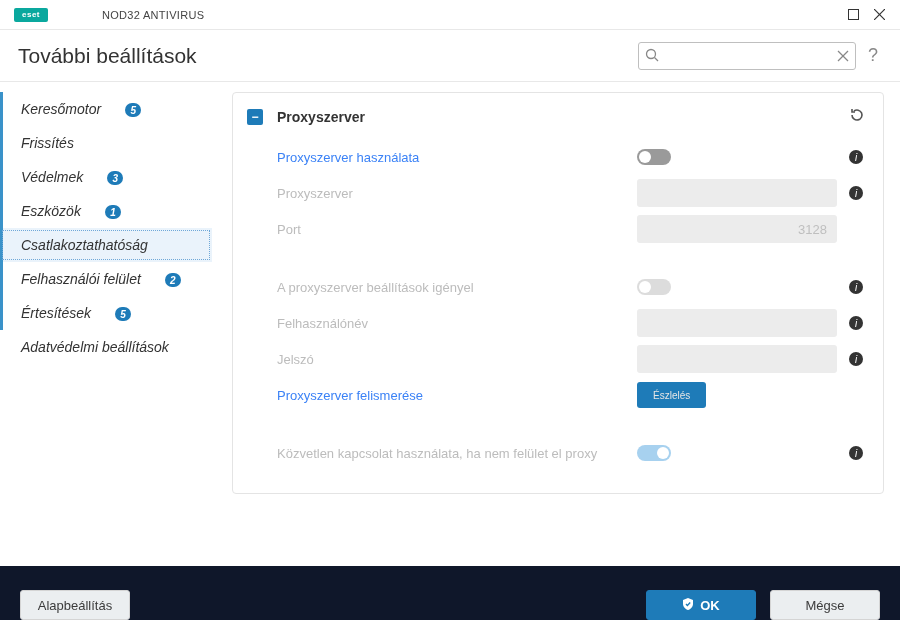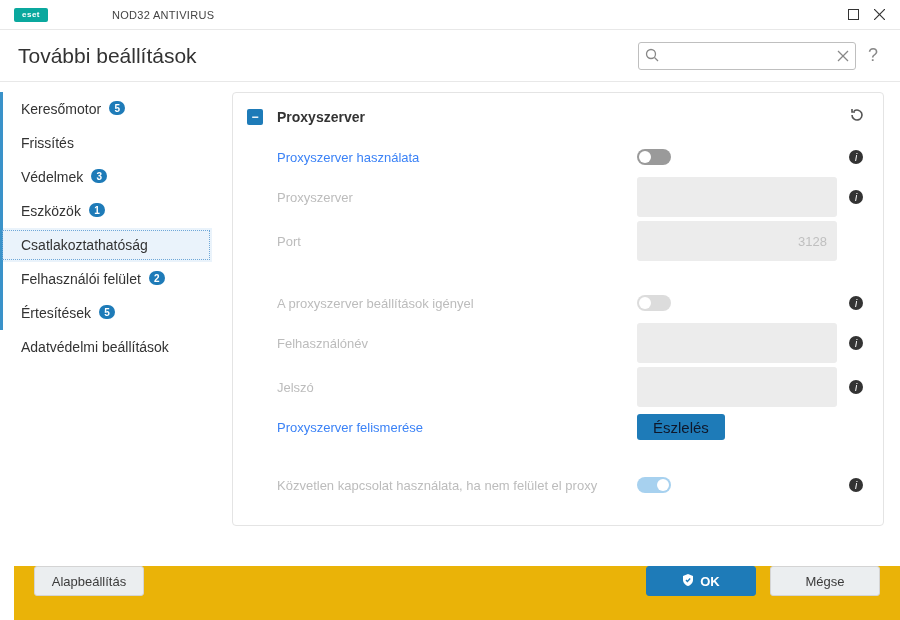--- a/index.html
+++ b/index.html
@@ -1,32 +1,32 @@
 <!DOCTYPE html>
 <html><head>
 <meta charset="utf-8">
 <style>
   * { box-sizing: border-box; margin: 0; padding: 0; font-family: "Segoe UI", Arial, sans-serif; }
   html, body { width: 900px; height: 620px; background: #fff; overflow: hidden; }
   .titlebar { height: 30px; display: flex; align-items: center; padding: 0 8px 0 14px; border-bottom: 1px solid #e8e8e8; }
-  .brand { display: flex; align-items: center; gap: 16px; }
+  .brand { display: flex; align-items: center; gap: 6px; }
   .brand-logo { width: 34px; height: 14px; background: #0aa89e; color: #fff; font-size: 8px; font-weight: bold; display: flex; align-items: center; justify-content: center; border-radius: 2px; letter-spacing: 0.5px; }
   .brand-text { font-size: 11px; color: #444; letter-spacing: 0.3px; margin-left: 48px; }
   .titlebar-spacer { flex: 1; }
   .winbtn { width: 26px; height: 26px; display: flex; align-items: center; justify-content: center; font-size: 14px; color: #333; cursor: pointer; }
   .subhead { height: 52px; display: flex; align-items: center; padding: 0 22px 0 18px; border-bottom: 1px solid #e8e8e8; }
   .page-title { font-size: 21px; font-weight: 400; color: #333; flex: 1; }
   .search-wrap { position: relative; width: 218px; height: 28px; border: 1px solid #bfbfbf; border-radius: 3px; display: flex; align-items: center; background: #fff; }
   .search-wrap .mag { position: absolute; left: 6px; top: 5px; color: #888; }
   .search-wrap input { border: none; outline: none; width: 100%; height: 100%; padding: 0 24px 0 24px; font-size: 13px; background: transparent; }
   .search-wrap .clear { position: absolute; right: 6px; top: 5px; color: #888; cursor: pointer; }
   .help-q { margin-left: 12px; font-size: 18px; color: #888; cursor: pointer; }
   .body { display: flex; height: calc(620px - 30px - 52px - 54px); }
   .sidebar { width: 222px; padding: 10px 10px 0 0; }
-  .side-item { position: relative; padding: 9px 10px 9px 18px; font-size: 14px; color: #333; cursor: pointer; border-left: 3px solid transparent; display: flex; align-items: flex-start; gap: 8px; }
+  .side-item { position: relative; padding: 9px 10px 9px 18px; font-size: 14px; color: #333; cursor: pointer; border-left: 3px solid transparent; display: flex; align-items: flex-end; gap: 24px; font-style: italic; }
   .side-item.bar { border-left-color: #3a92c9; }
   .side-item.selected { background: #eaf3fb; outline: 1px dotted #6fa8d8; outline-offset: -3px; border-left-color: #3a92c9; }
   .badge { background: #1e7bb8; color: #fff; font-size: 10px; min-width: 16px; height: 14px; border-radius: 7px; display: inline-flex; align-items: center; justify-content: center; padding: 0 5px; font-weight: 600; }
   .content { flex: 1; padding: 10px 16px 0 10px; }
   .panel { border: 1px solid #e4e4e4; border-radius: 4px; background: #fff; padding: 14px 18px 20px 14px; }
   .panel-head { display: flex; align-items: center; margin-bottom: 14px; }
   .collapse-btn { width: 16px; height: 16px; background: #1e7bb8; color: #fff; display: flex; align-items: center; justify-content: center; font-size: 12px; font-weight: bold; border-radius: 2px; margin-right: 14px; cursor: pointer; }
   .panel-title { font-size: 14px; font-weight: 600; color: #333; flex: 1; }
   .revert-icon { color: #555; cursor: pointer; font-size: 16px; }
   .row { display: flex; align-items: center; min-height: 32px; padding-left: 30px; margin-bottom: 4px; }
@@ -34,26 +34,26 @@
   .row-label.disabled { color: #bcbcbc; }
   .row-ctrl { width: 200px; display: flex; align-items: center; }
   .info { width: 18px; display: flex; align-items: center; justify-content: center; margin-left: 10px; }
   .info svg circle { fill: #333; }
   .toggle { width: 34px; height: 16px; border-radius: 8px; position: relative; cursor: pointer; }
   .toggle .knob { position: absolute; width: 12px; height: 12px; border-radius: 50%; top: 2px; background: #fff; }
   .toggle.off { background: #9a9a9a; } .toggle.off .knob { left: 2px; }
   .toggle.on  { background: #1e7bb8; } .toggle.on  .knob { right: 2px; }
   .toggle.disabled.off { background: #dcdcdc; cursor: default; }
   .toggle.disabled.on  { background: #a7d1ef; cursor: default; }
-  .txt-input { width: 200px; height: 40px; background: #ececec; border: none; border-radius: 3px; padding: 0 10px; font-size: 13px; color: #333; text-align: right; }
+  .txt-input { width: 200px; height: 28px; background: #ececec; border: none; border-radius: 3px; padding: 0 10px; font-size: 13px; color: #333; text-align: right; }
   .txt-input.left { text-align: left; }
   .txt-input:disabled { color: #bfbfbf; background: #ececec; }
-  .detect-btn { background: #1e7bb8; color: #0f172a; border: none; border-radius: 3px; height: 26px; padding: 0 16px; font-size: 15px; cursor: pointer; }
+  .detect-btn { background: #1e7bb8; color: #e5e5e5; border: none; border-radius: 3px; height: 26px; padding: 0 16px; font-size: 10px; cursor: pointer; }
   .gap { height: 22px; }
-  .footer { position: absolute; left: 14px; right: 0; bottom: 0; height: 54px; display: flex; align-items: flex-start; padding: 0 20px; background: #eab308; }
+  .footer { position: absolute; left: 0; right: 0; bottom: 0; height: 54px; display: flex; align-items: flex-end; padding: 0 20px; background: #0f172a; }
   .footer-spacer { flex: 1; }
   .fbtn { height: 30px; min-width: 110px; border-radius: 3px; font-size: 13px; cursor: pointer; border: 1px solid #d4d4d4; background: #ebeef0; color: #3b3b3b; display: inline-flex; align-items: center; justify-content: center; gap: 6px; }
   .fbtn.primary { background: #1e7bb8; color: #fff; border-color: #1e7bb8; font-weight: 600; }
   .fbtn + .fbtn { margin-left: 14px; }
 </style>
 </head>
 <body>
 
 <div class="titlebar">
   <div class="brand">

